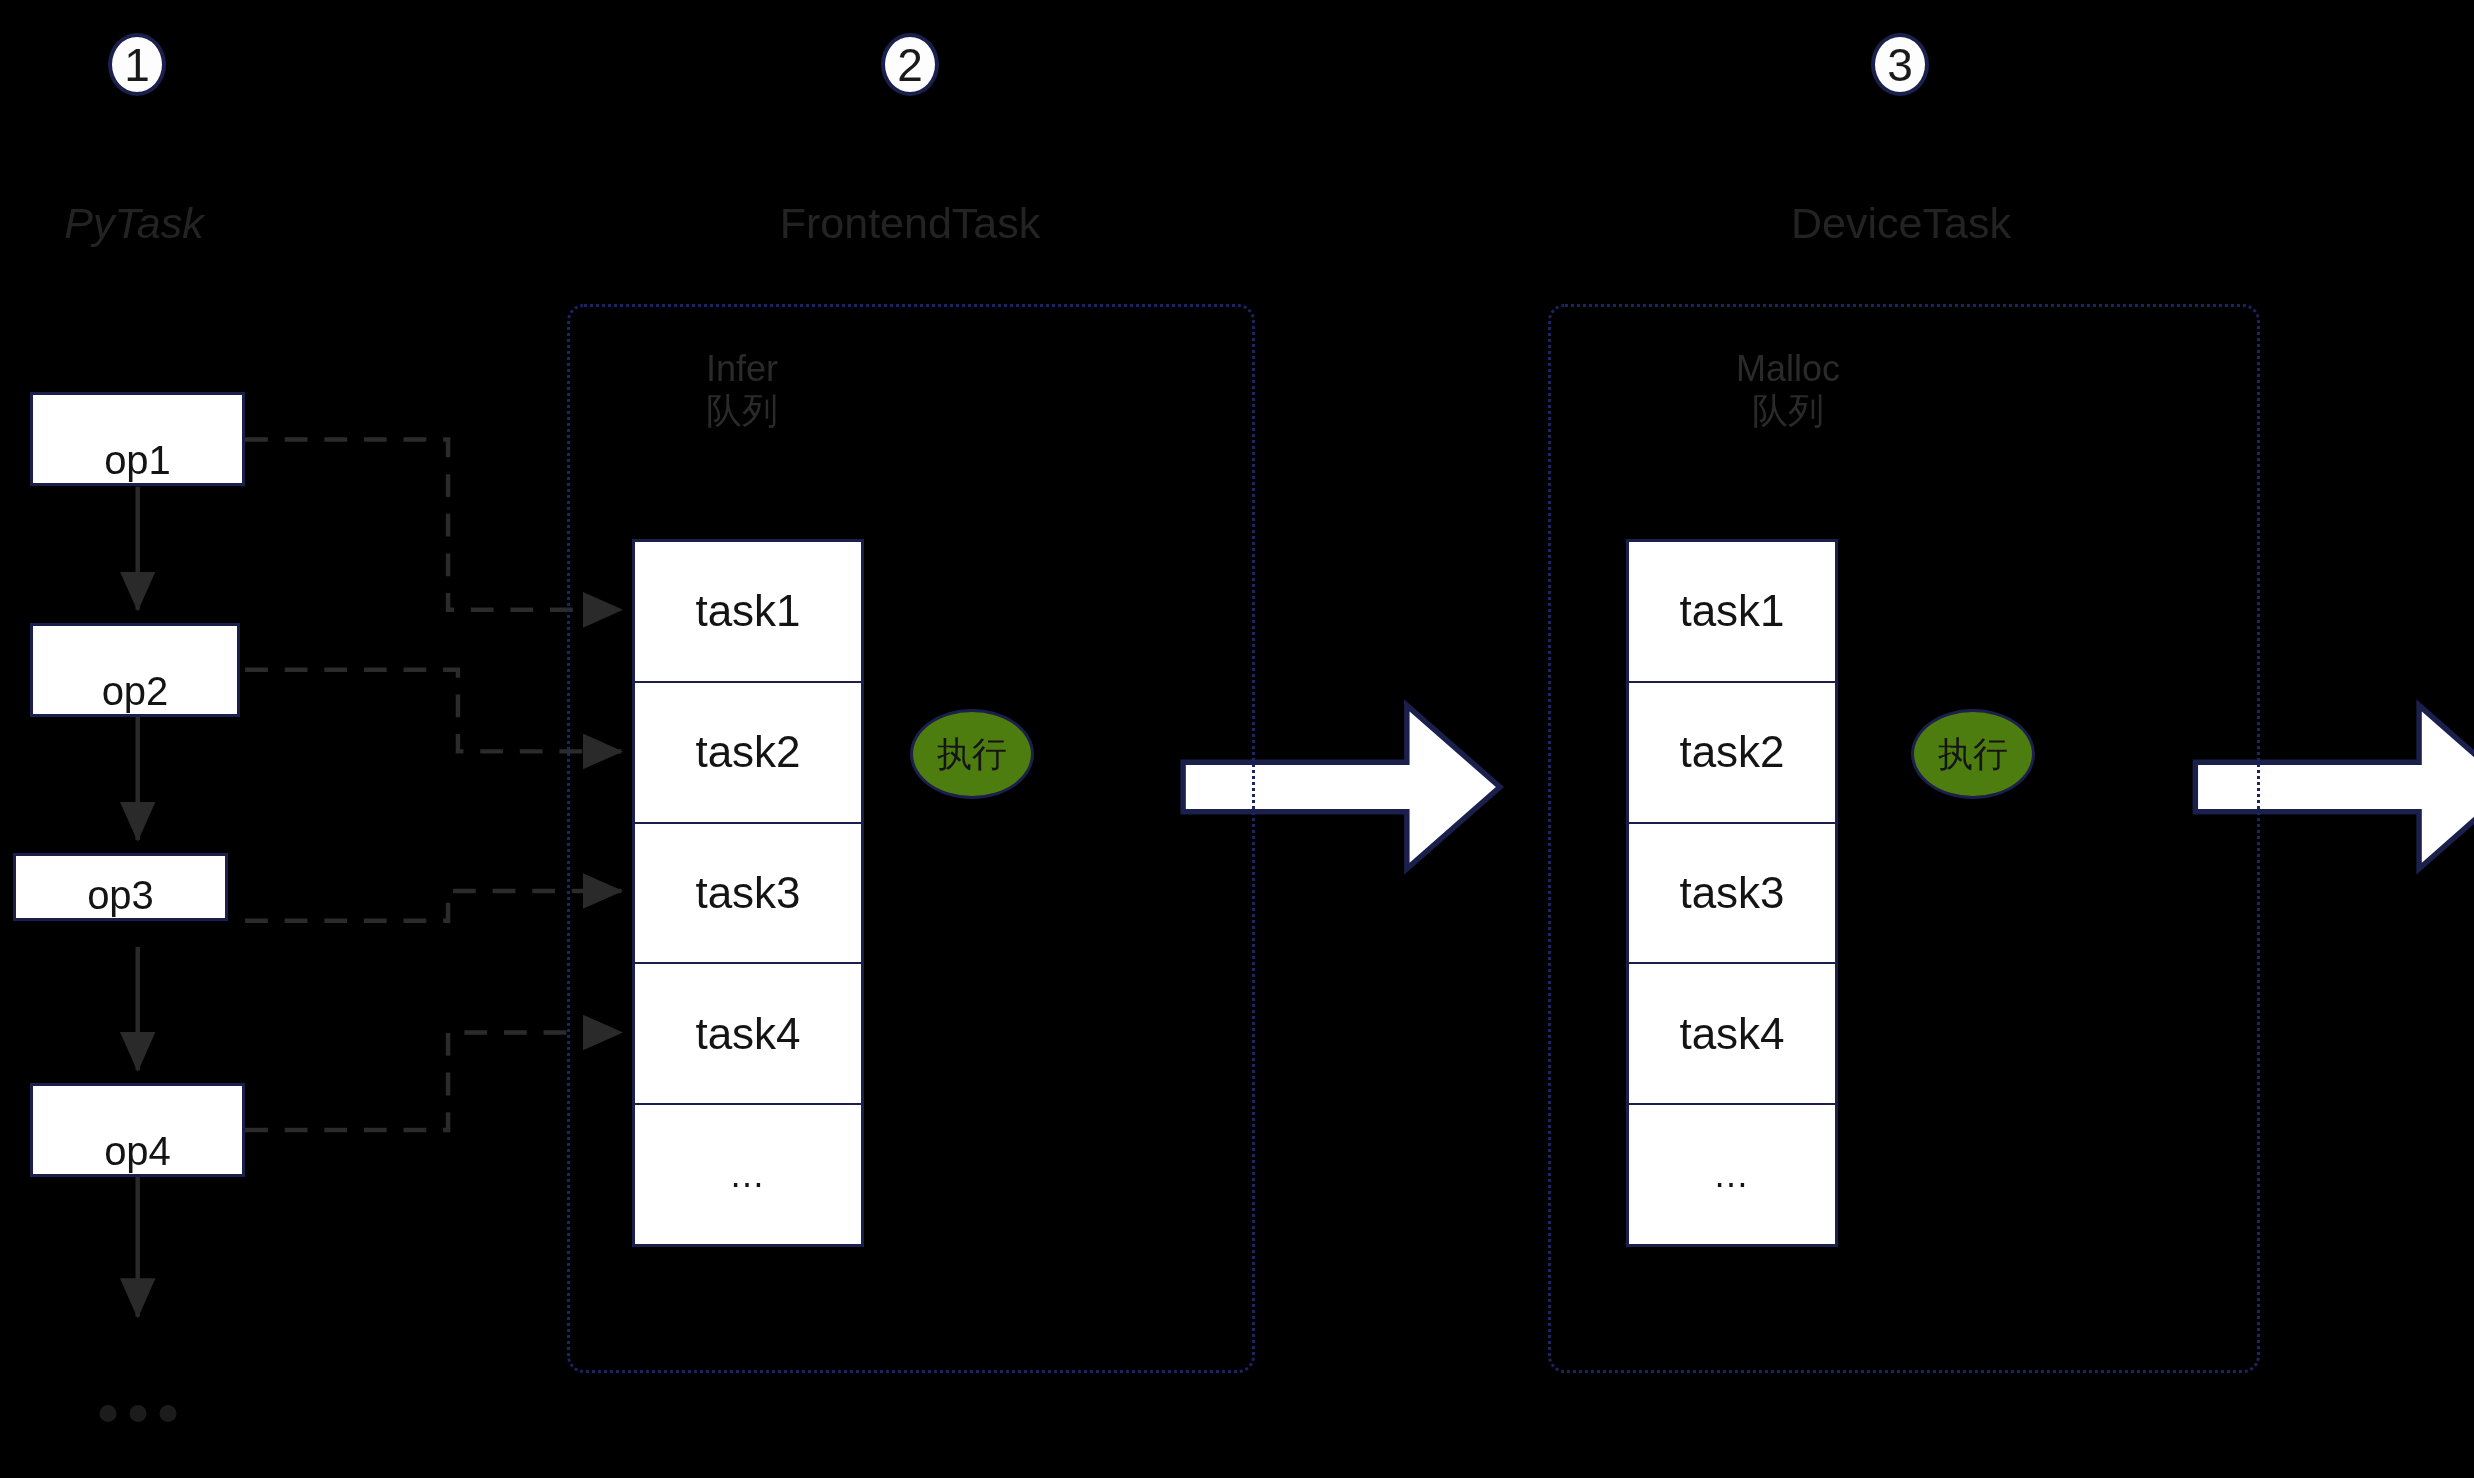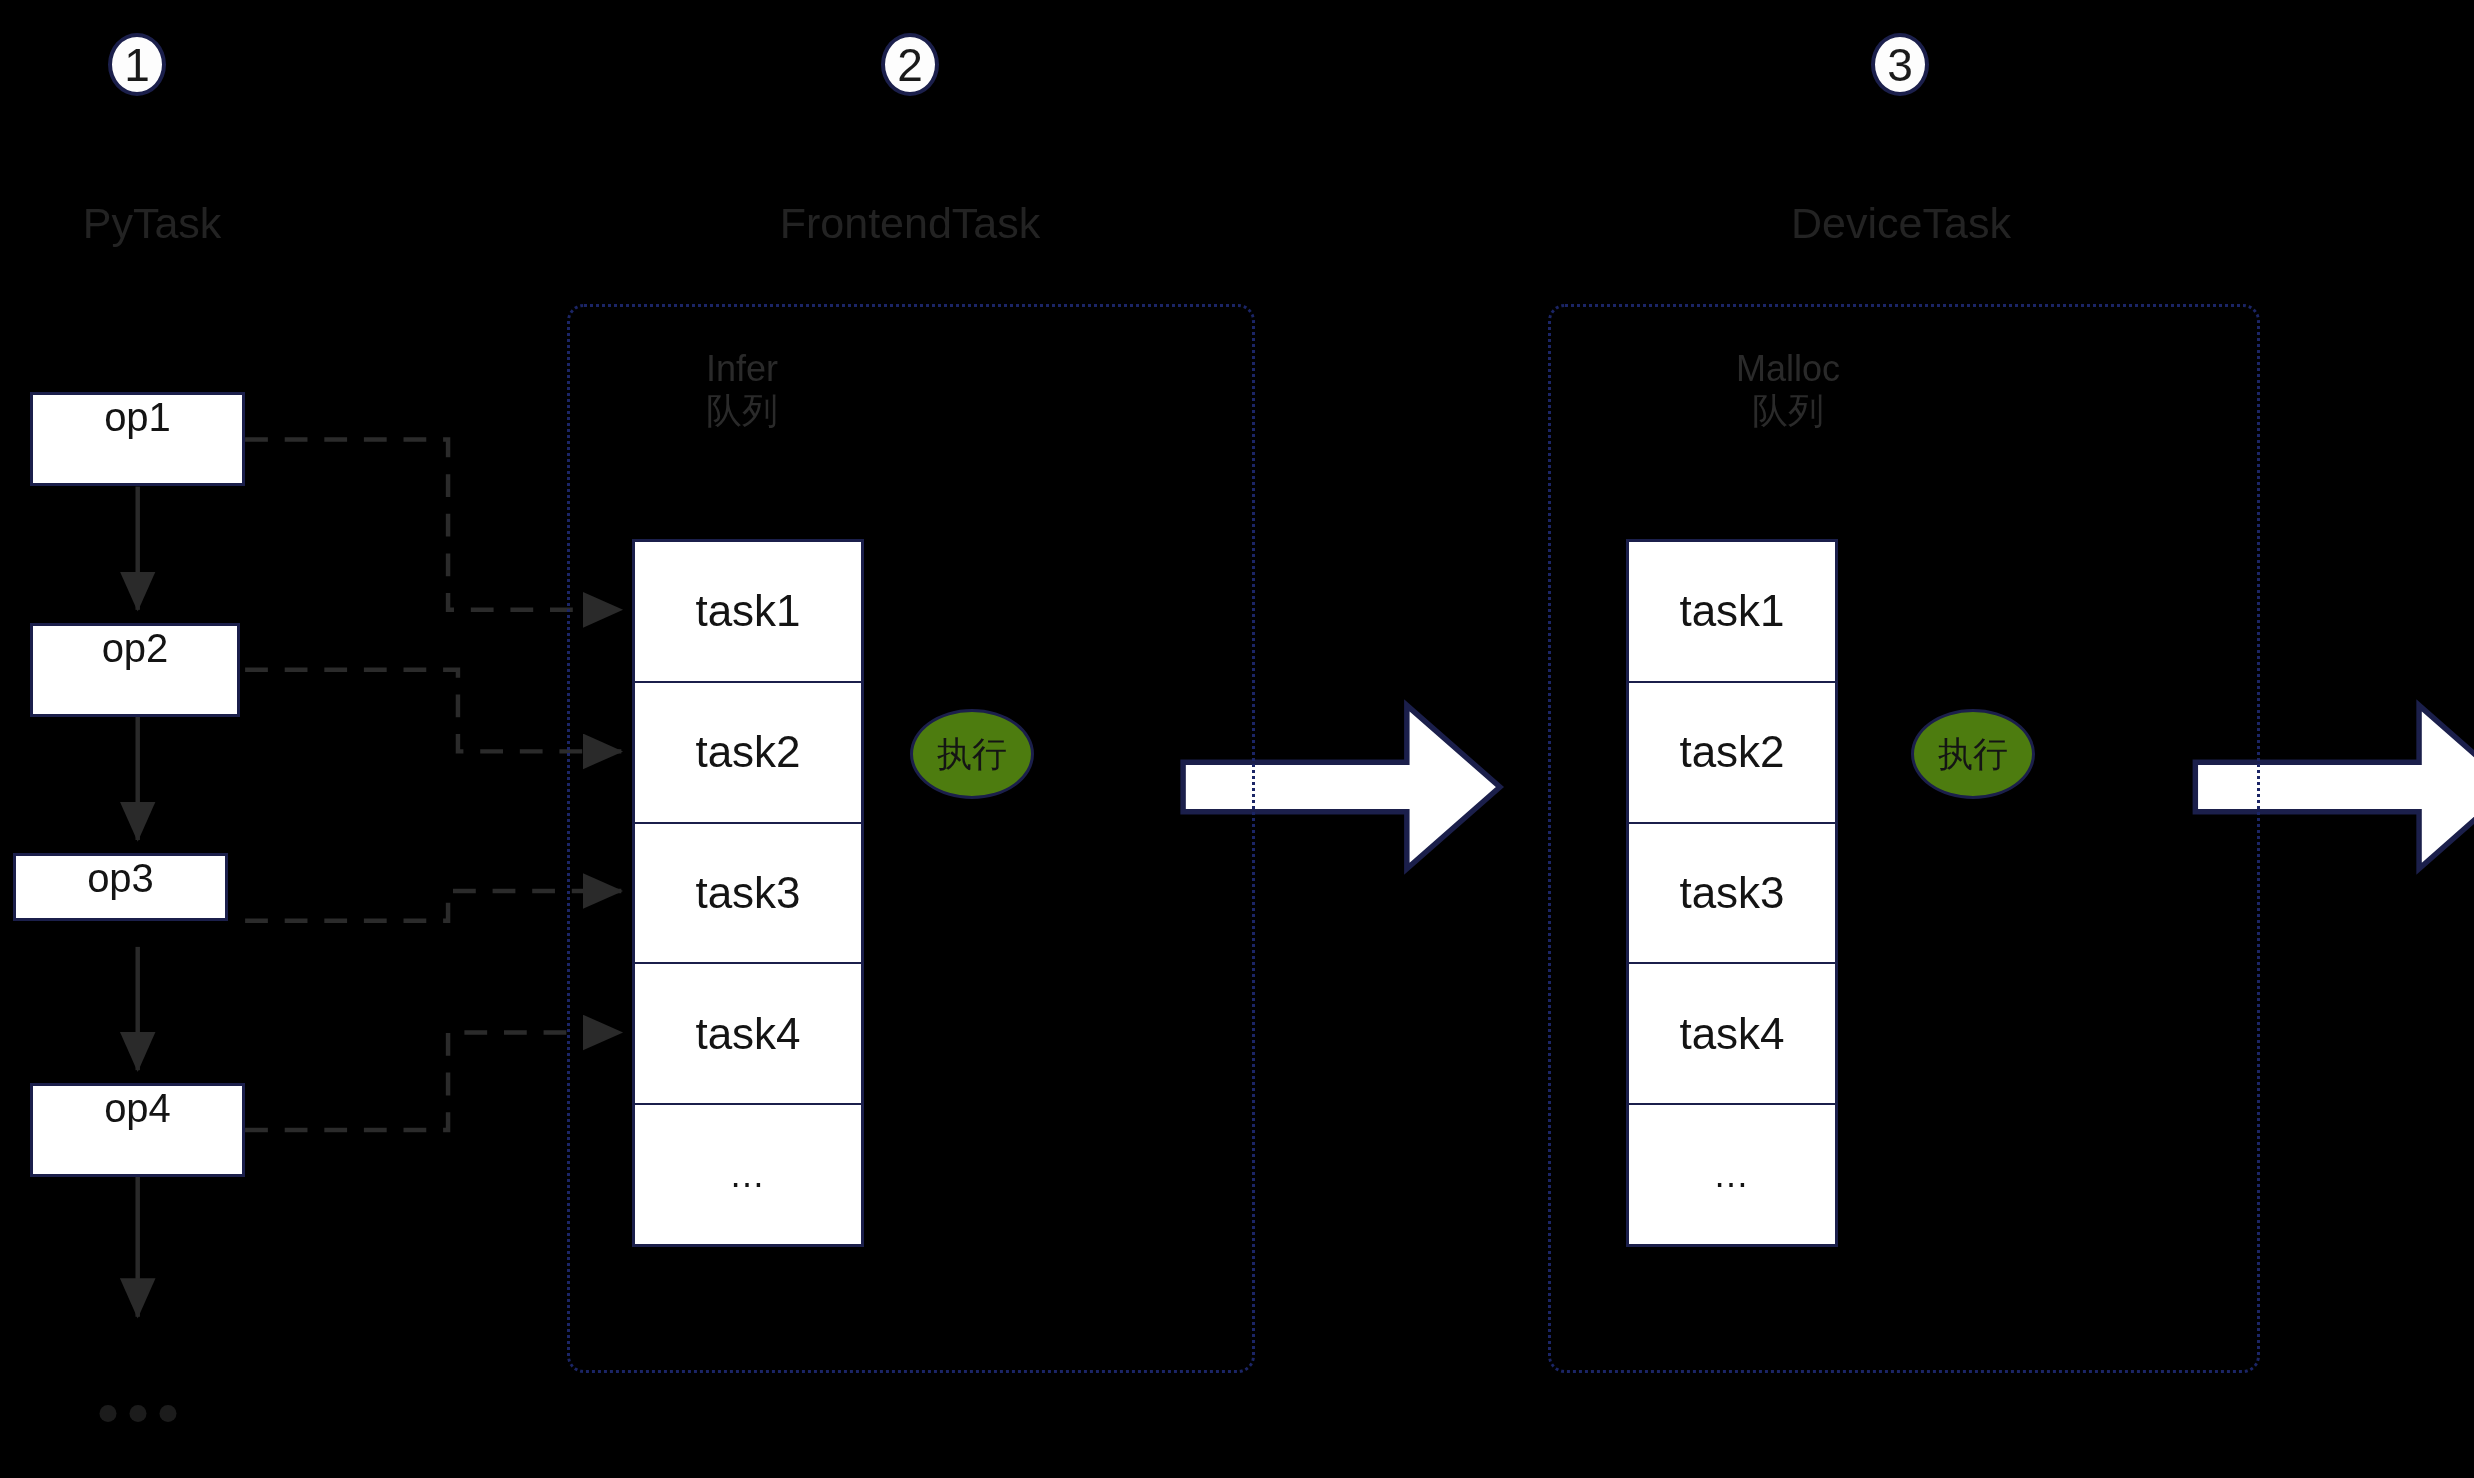--- a/index.html
+++ b/index.html
@@ -57,21 +57,21 @@
     line-height:1.18;
     transform:translateX(-50%);
     white-space:nowrap;
   }
   
   .op-box{
     position:absolute;
     background:#ffffff;
     border:3.5px solid #1b1f4b;
     box-sizing:border-box;
-    display:flex;align-items:flex-start;justify-content:center;
+    display:flex;align-items:flex-end;justify-content:center;
     font-size:40px;
     color:#141414;
   }
   
   .queue{
     position:absolute;
     border:3px solid #1b1f4b;
     box-sizing:border-box;
     background:#ffffff;
     display:flex;flex-direction:column;
@@ -158,21 +158,21 @@
   <div class="stage-badge" style="left:108px;top:33px;">
     <span>1</span>
   </div>
   <div class="stage-badge" style="left:881px;top:33px;">
     <span>2</span>
   </div>
   <div class="stage-badge" style="left:1871px;top:33px;">
     <span>3</span>
   </div>
 
-  <div class="col-caption" style="left:152px;top:202px;">PyTask</div>
+  <div class="col-caption" style="left:134px;top:202px;font-style:italic;">PyTask</div>
   <div class="col-caption" style="left:910px;top:202px;">FrontendTask</div>
   <div class="col-caption" style="left:1901px;top:202px;">DeviceTask</div>
 
   <div class="op-box" style="left:30px;top:392px;width:215px;height:94px;">
     <span>op1</span>
   </div>
   <div class="op-box" style="left:30px;top:623px;width:210px;height:94px;">
     <span>op2</span>
   </div>
   <div class="op-box" style="left:13px;top:853px;width:215px;height:68px;">

